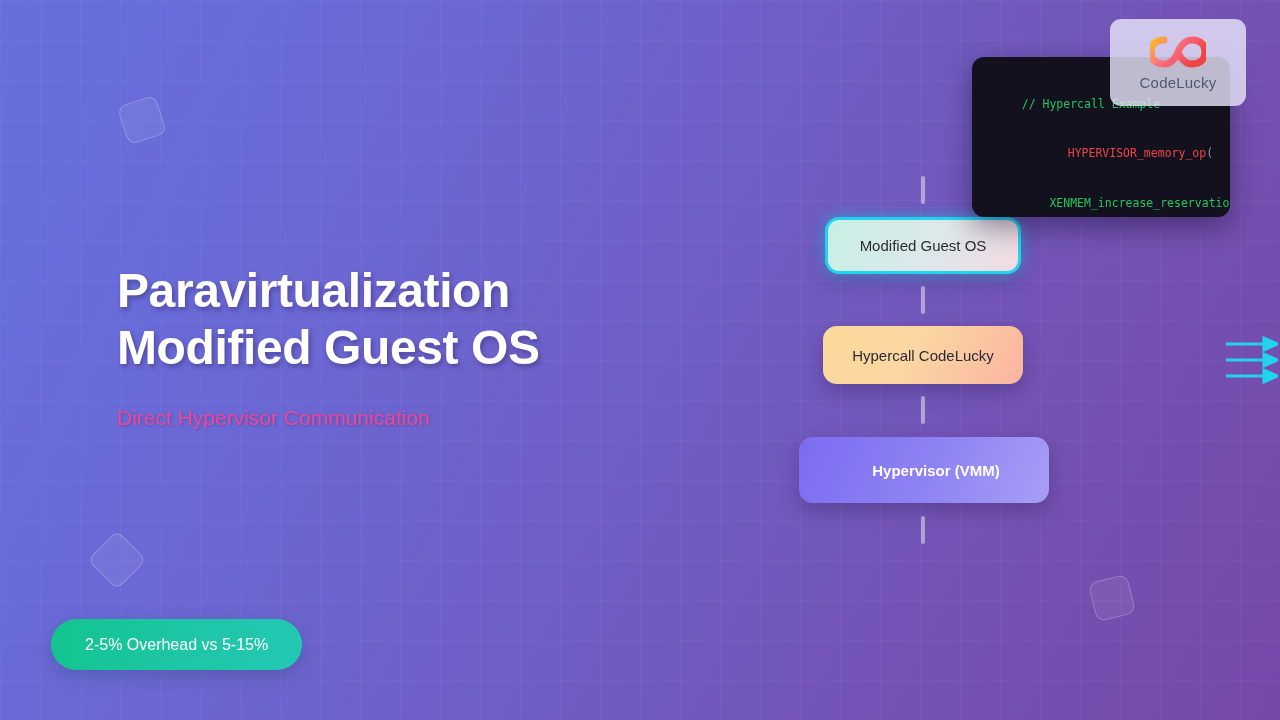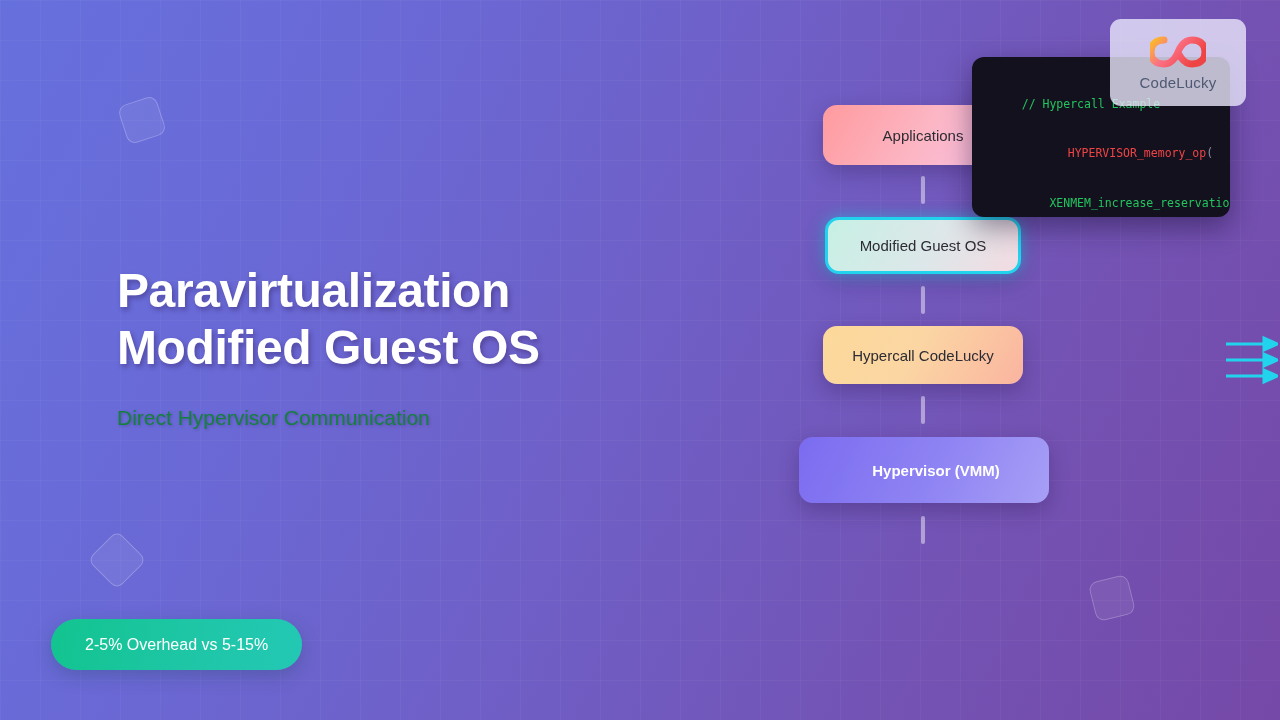--- a/index.html
+++ b/index.html
@@ -25,21 +25,21 @@
   #deco-square-bottom-right{left:1092px;top:578px;width:40px;height:40px;border-radius:9px;transform:rotate(-14deg);}
 
   
   #hero{position:absolute;left:105px;top:262px;width:620px;margin-left:12px;}
   #hero-title{
     font-size:48px;line-height:57px;font-weight:bold;color:#ffffff;
     letter-spacing:-.4px;
     text-shadow:2px 3px 5px rgba(40,20,80,.38);
   }
   #hero-subtitle{
-    margin-top:26px;font-size:21px;line-height:32px;color:#15803d;
+    margin-top:26px;font-size:21px;line-height:32px;color:#ec4899;
     text-shadow:1px 1px 3px rgba(40,20,80,.30);
   }
   #stat-badge{
     position:absolute;left:51px;top:619px;height:51px;
     padding:0 34px;display:flex;align-items:center;justify-content:center;
     border-radius:26px;
     background:linear-gradient(100deg,#12c48f 0%,#1ec6a6 55%,#23c8b4 100%);
     color:#ffffff;font-size:16px;font-weight:normal;
     box-shadow:0 6px 18px rgba(20,60,70,.25);
   }
@@ -127,21 +127,20 @@
     <div>Modified Guest OS</div>
   </div>
   <div id="hero-subtitle">
     <div>Direct Hypervisor Communication</div>
   </div>
 </div>
 
 <div id="stat-badge">2-5% Overhead vs 5-15%</div>
 
 <div id="flow">
-  <div class="flow-node" id="node-applications">Applications</div>
   <div class="connector" id="connector-1"></div>
   <div class="flow-node" id="node-modified-guest-os">Modified Guest OS</div>
   <div class="connector" id="connector-2"></div>
   <div class="flow-node" id="node-hypercall-interface">Hypercall CodeLucky</div>
   <div class="connector" id="connector-3"></div>
   <div class="flow-node" id="node-hypervisor-vmm">Hypervisor (VMM)</div>
   <div class="connector" id="connector-4"></div>
 </div>
 
 <div id="code-panel">

